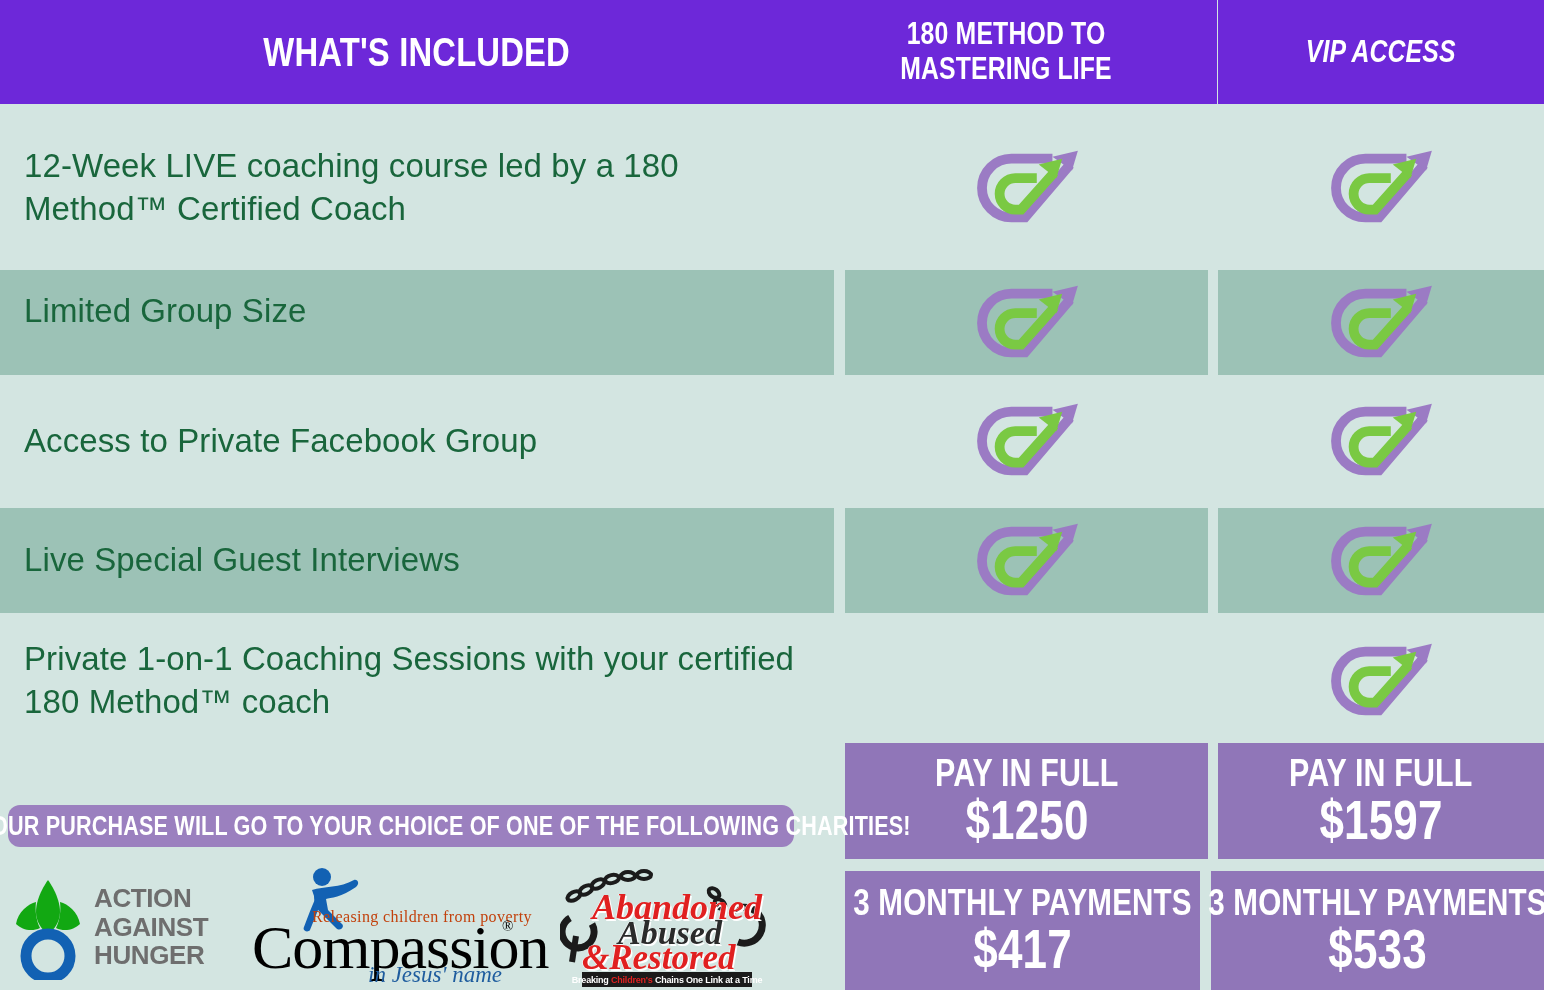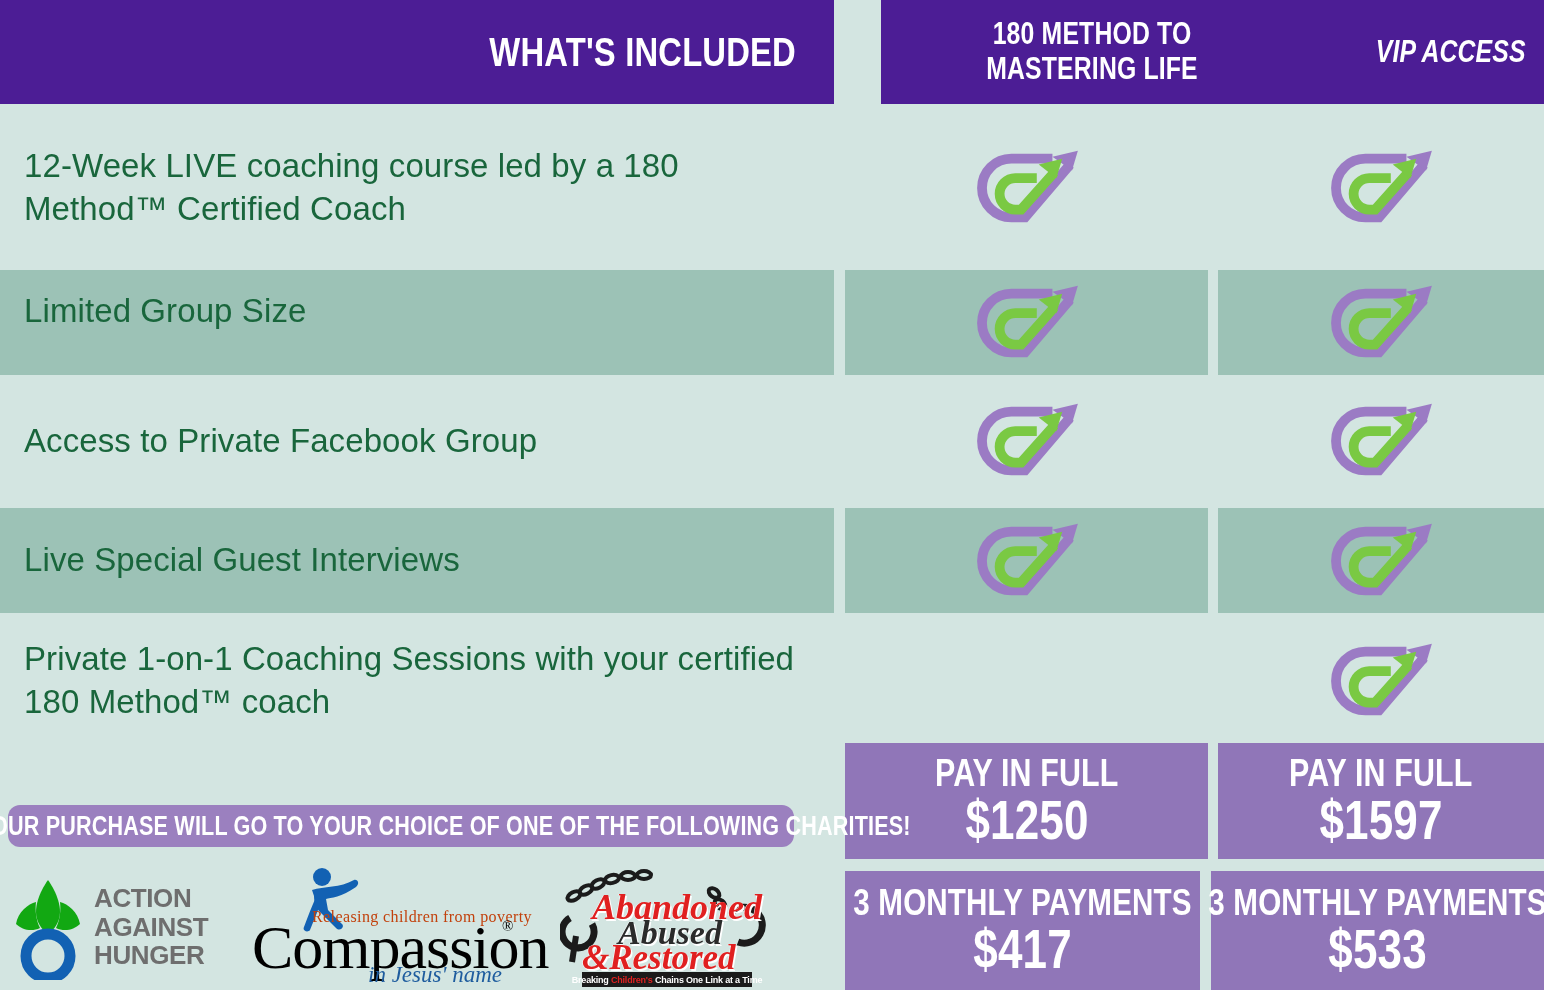--- a/index.html
+++ b/index.html
@@ -21,25 +21,25 @@
     transform:scaleX(0.80);
     transform-origin:center center;
     white-space:nowrap;
     letter-spacing:0.2px;
   }
 
   
   .header-row { position:absolute; top:0; left:0; width:1544px; height:104px; }
   .hdr {
     position:absolute; top:0; height:104px;
-    background:#4c1d95;
-    display:flex; align-items:center; justify-content:flex-end;
+    background:#6d28d9;
+    display:flex; align-items:center; justify-content:center;
   }
   .hdr-included { left:0;    width:834px; }
-  .hdr-core     { left:881px; width:422px; }
+  .hdr-core     { left:795px; width:422px; }
   .hdr-vip      { left:1218px; width:326px;font-style:italic; }
 
   .hdr-title    { font-size:41px; }
   .hdr-sub      { font-size:31px; line-height:1.12; text-align:center; white-space:normal; }
   .cell-band {
     position:absolute; background:#9cc2b6;
   }
 
   .feature-label {
     position:absolute; left:24px; width:800px;

